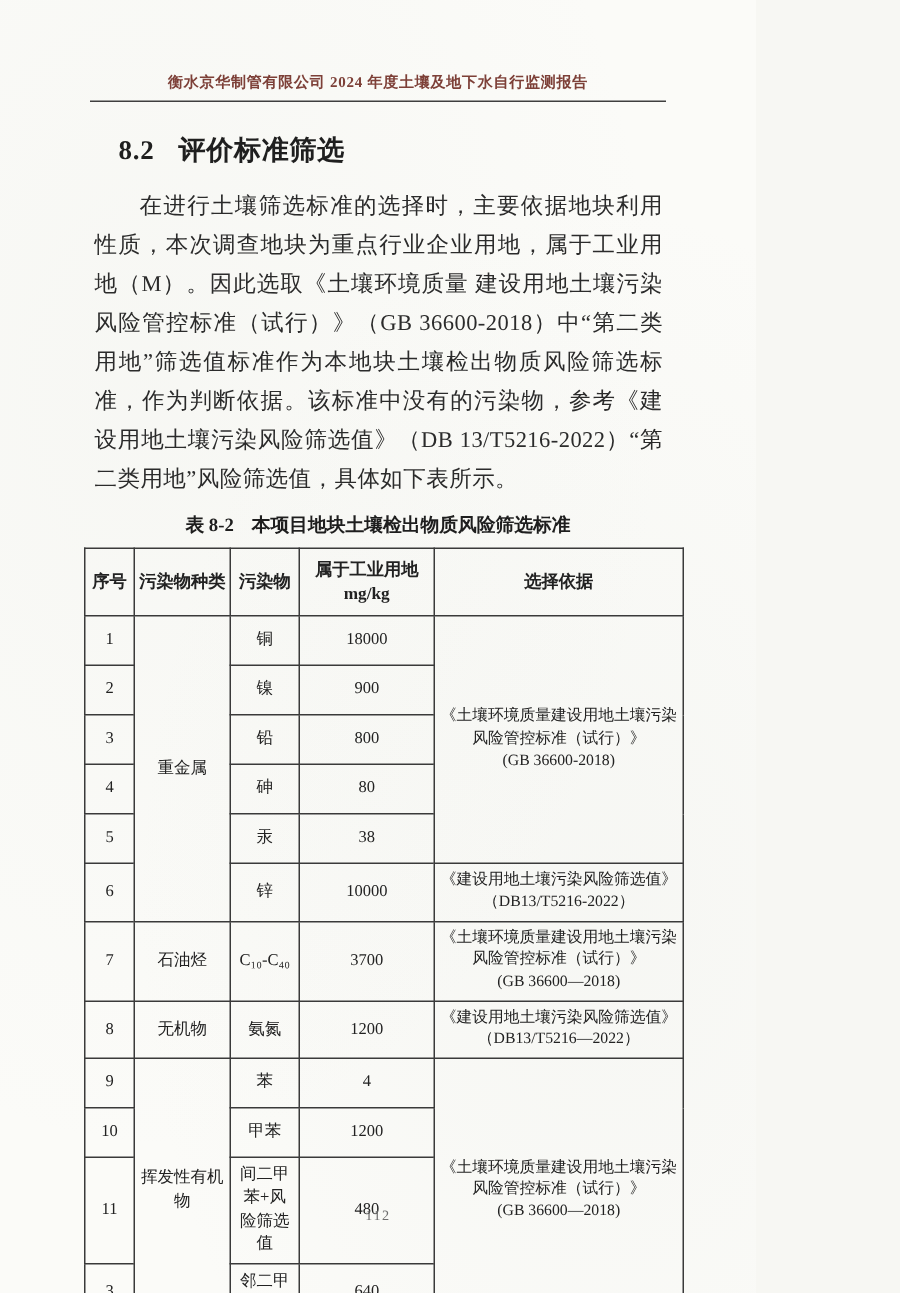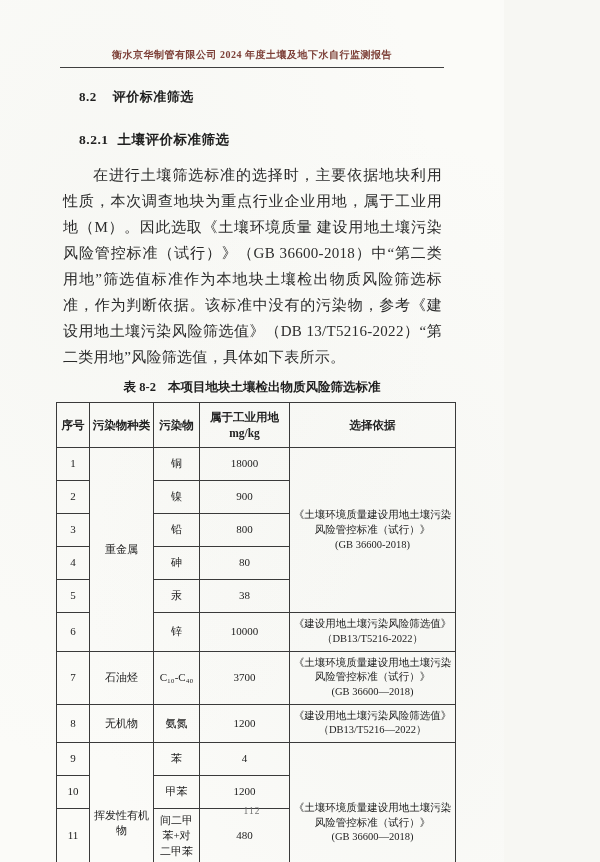--- a/index.html
+++ b/index.html
@@ -34,21 +34,21 @@
     color: #7d4038;
     font-weight: 600;
   }
   .header-rule {
     margin: 5px 60px 0 60px;
     border-top: 1.5px solid #3f3f3f;
     height: 0;
   }
   .sec-heading {
     margin: 20px 0 0 79px;
-    font-size: 13px;
+    font-size: 18px;
     font-weight: 700;
     color: #1f1f1f;
     letter-spacing: 0.5px;
   }
   .sec-heading .sec-num { margin-right: 16px; }
   .subsec-heading {
     margin: 25px 0 0 79px;
     font-size: 13.5px;
     font-weight: 700;
     color: #1f1f1f;
@@ -113,23 +113,20 @@
 
   <div class="page-header">
     <div class="header-title">衡水京华制管有限公司 2024 年度土壤及地下水自行监测报告</div>
   </div>
   <div class="header-rule"></div>
 
   <div class="sec-heading">
     <span class="sec-num">8.2</span><span>评价标准筛选</span>
   </div>
 
-  <div class="subsec-heading">
-    <span class="sec-num">8.2.1</span><span>土壤评价标准筛选</span>
-  </div>
 
   <p class="body-para">在进行土壤筛选标准的选择时，主要依据地块利用性质，本次调查地块为重点行业企业用地，属于工业用地（M）。因此选取《土壤环境质量 建设用地土壤污染风险管控标准（试行）》（GB 36600-2018）中“第二类用地”筛选值标准作为本地块土壤检出物质风险筛选标准，作为判断依据。该标准中没有的污染物，参考《建设用地土壤污染风险筛选值》（DB 13/T5216-2022）“第二类用地”风险筛选值，具体如下表所示。</p>
 
   <div class="table-caption">
     <span class="cap-label">表 8-2</span><span>本项目地块土壤检出物质风险筛选标准</span>
   </div>
 
   <table class="screening">
     <colgroup>
       <col style="width:33px">
@@ -213,21 +210,21 @@
 风险管控标准（试行）》
 (GB 36600—2018)</td>
         </tr>
         <tr>
           <td>10</td>
           <td>甲苯</td>
           <td>1200</td>
         </tr>
         <tr>
           <td>11</td>
-          <td>间二甲苯+对二甲苯</td>
+          <td>间二甲苯+风险筛选值</td>
           <td>480</td>
         </tr>
         <tr>
           <td>3</td>
           <td>邻二甲苯</td>
           <td>640</td>
         </tr>
       </tbody>
   </table>
 

